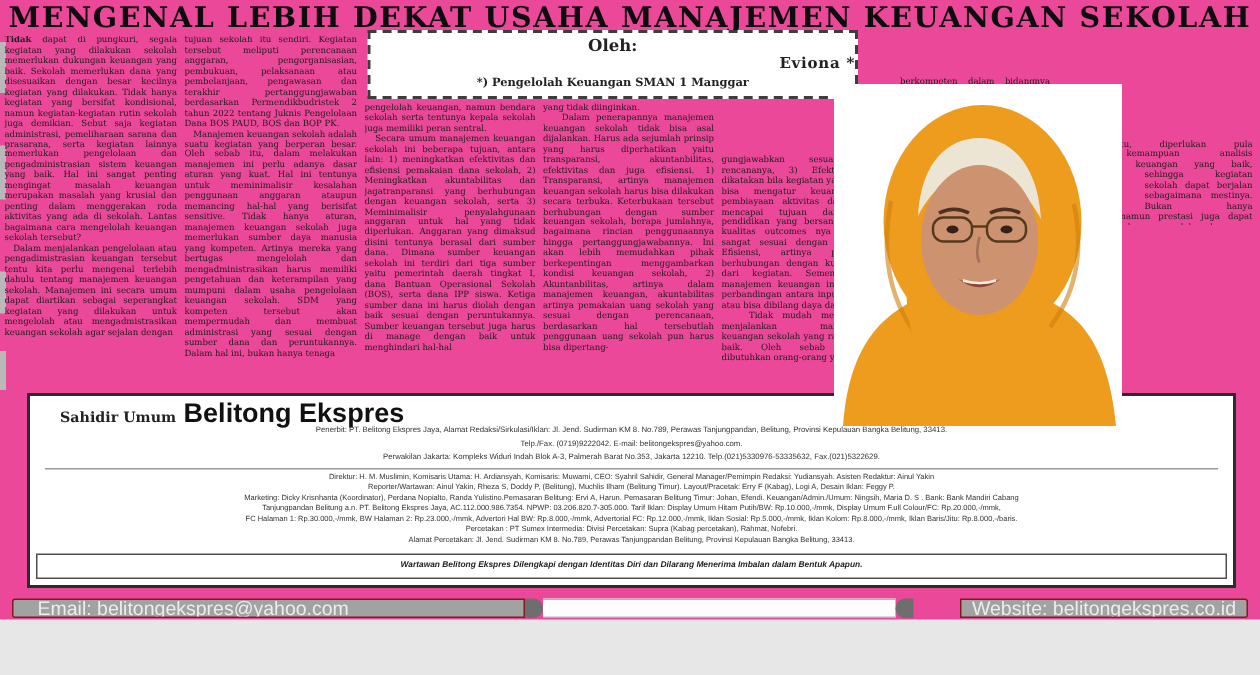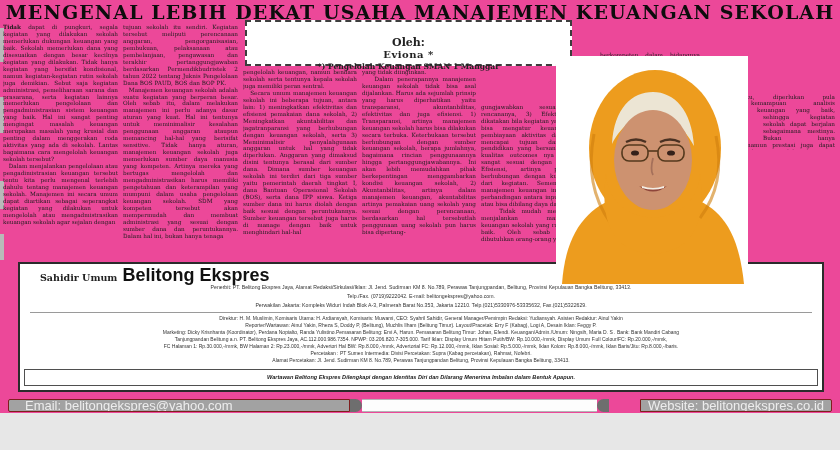--- a/index.html
+++ b/index.html
@@ -16,23 +16,23 @@
   .col{position:absolute;text-align:justify;font-family:"DejaVu Serif",serif;
        font-size:5.7px;line-height:6.95px;color:#1c1c1c;overflow:hidden;
        white-space:pre-line;}
   .col b{font-weight:bold;}
   .sp{float:right;clear:right;}
   .spl{float:left;clear:left;}
   
   .byline{position:absolute;left:245px;top:20px;width:327px;height:46px;
           border:2px dashed #3d3d3d;background:#fff;text-align:center;
           font-family:"DejaVu Serif",serif;font-weight:bold;color:#222;
-          box-sizing:border-box;padding-top:14px;z-index:4;}
+          box-sizing:border-box;padding-top:2px;z-index:4;}
   .byline .l1{font-size:11px;line-height:13px;}
-  .byline .l2{font-size:10px;line-height:12px;letter-spacing:.5px;}
+  .byline .l2{font-size:10px;line-height:12px;letter-spacing:.5px;text-align:right;}
   .byline .l3{font-size:7.6px;line-height:11px;}
   
   .photo{position:absolute;left:556px;top:56px;width:192px;height:228px;background:#fff;z-index:5;}
   
   .mast{position:absolute;left:18px;top:262px;width:806px;height:130px;
         border:2px solid #2b2b2b;background:#fff;box-sizing:border-box;z-index:1;}
   .brand{position:absolute;left:20px;top:1px;white-space:nowrap;}
   .brand .pfx{font-family:"DejaVu Serif",serif;font-weight:bold;font-size:9.5px;color:#222;}
   .brand .nm{font-family:Liberation Sans, sans-serif;font-weight:bold;font-size:18px;color:#111;margin-left:5px;}
   .mastinfo{margin-top:19px;text-align:center;font-size:5.2px;line-height:9px;color:#333;}

